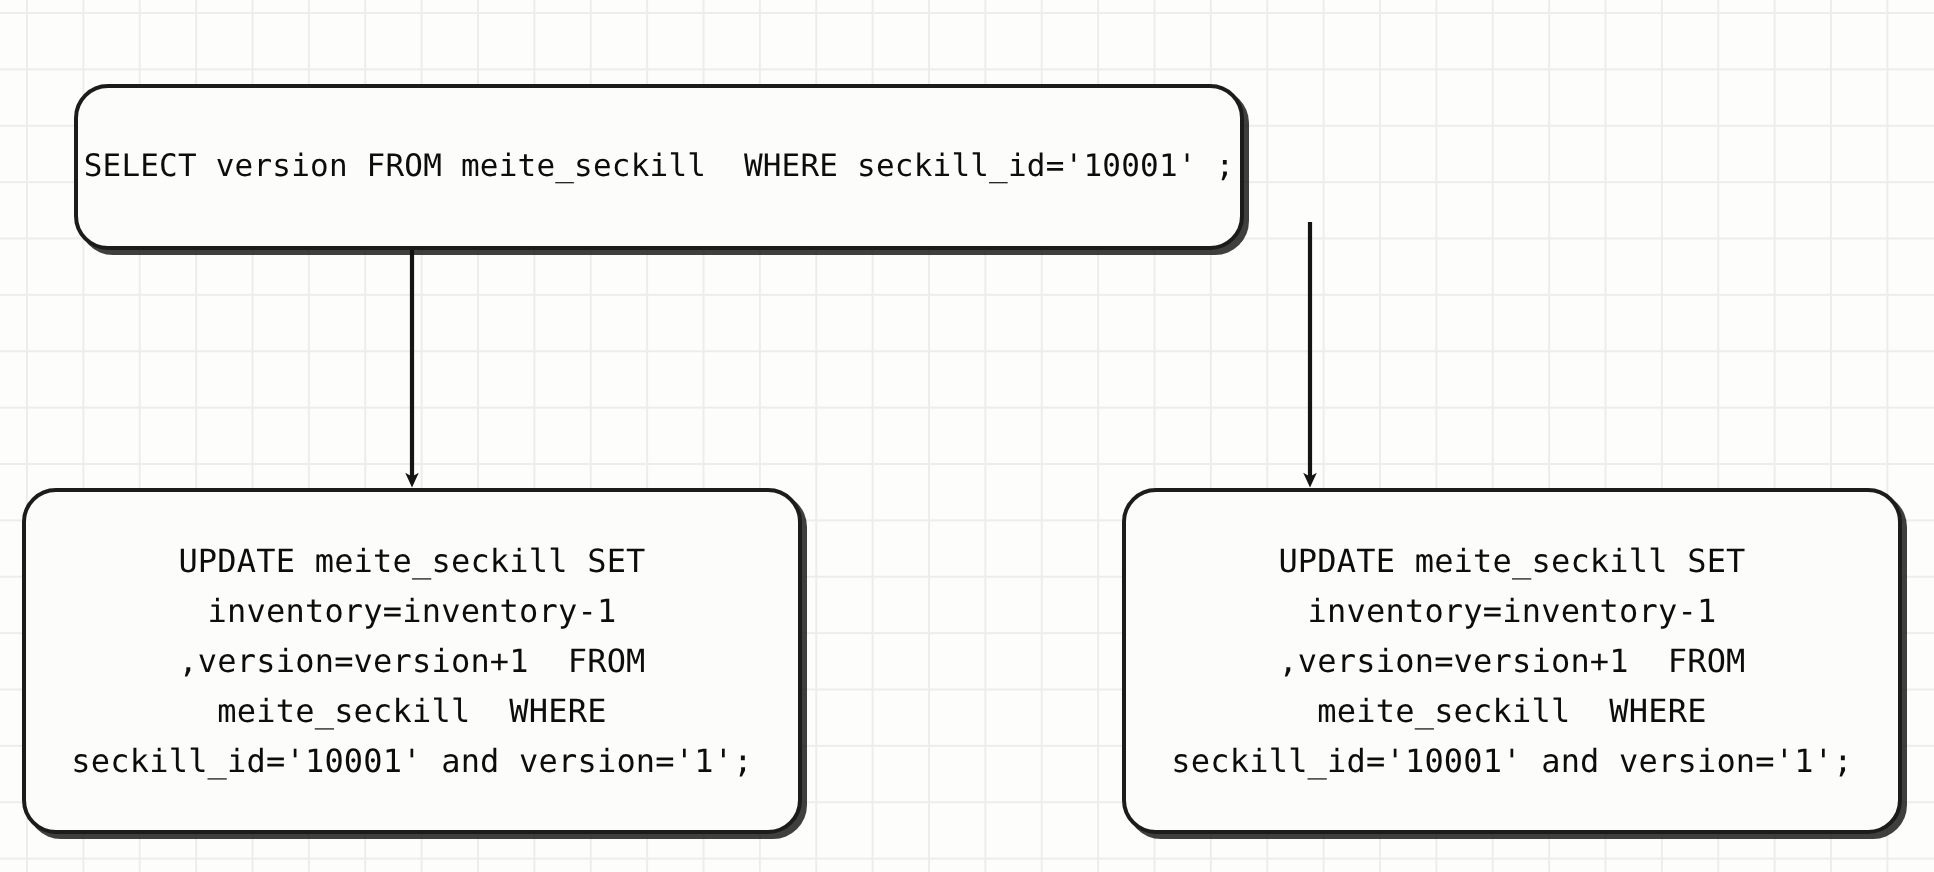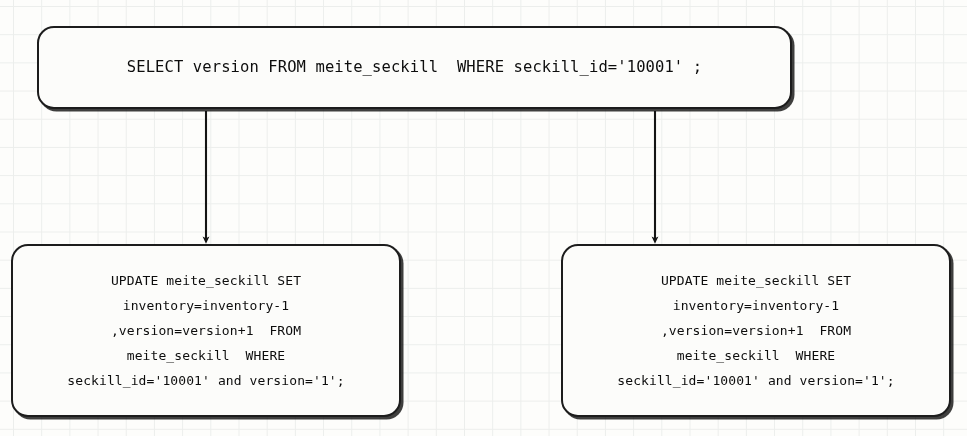--- a/index.html
+++ b/index.html
@@ -47,31 +47,31 @@
     box-shadow: 2.5px 2.5px 0 0 rgba(15,15,15,0.80);
     display: flex;
     align-items: center;
     justify-content: center;
     color: #101010;
   }
 
   .node .node-text {
     white-space: pre;
     text-align: center;
-    font-size: 13px;
+    font-size: 16px;
     line-height: 25px;
     letter-spacing: 0.1px;
     font-family: "DejaVu Sans Mono", "Liberation Mono", monospace;
     color: #0d0d0d;
   }
 
   #node-select {
     left: 37px;
-    top: 26px;
-    width: 755px;
+    top: 42px;
+    width: 585px;
     height: 83px;
   }
   #node-select .node-text {
     font-size: 15.5px;
     line-height: 21px;
   }
 
   #node-update-left {
     left: 11px;
     top: 244px;

